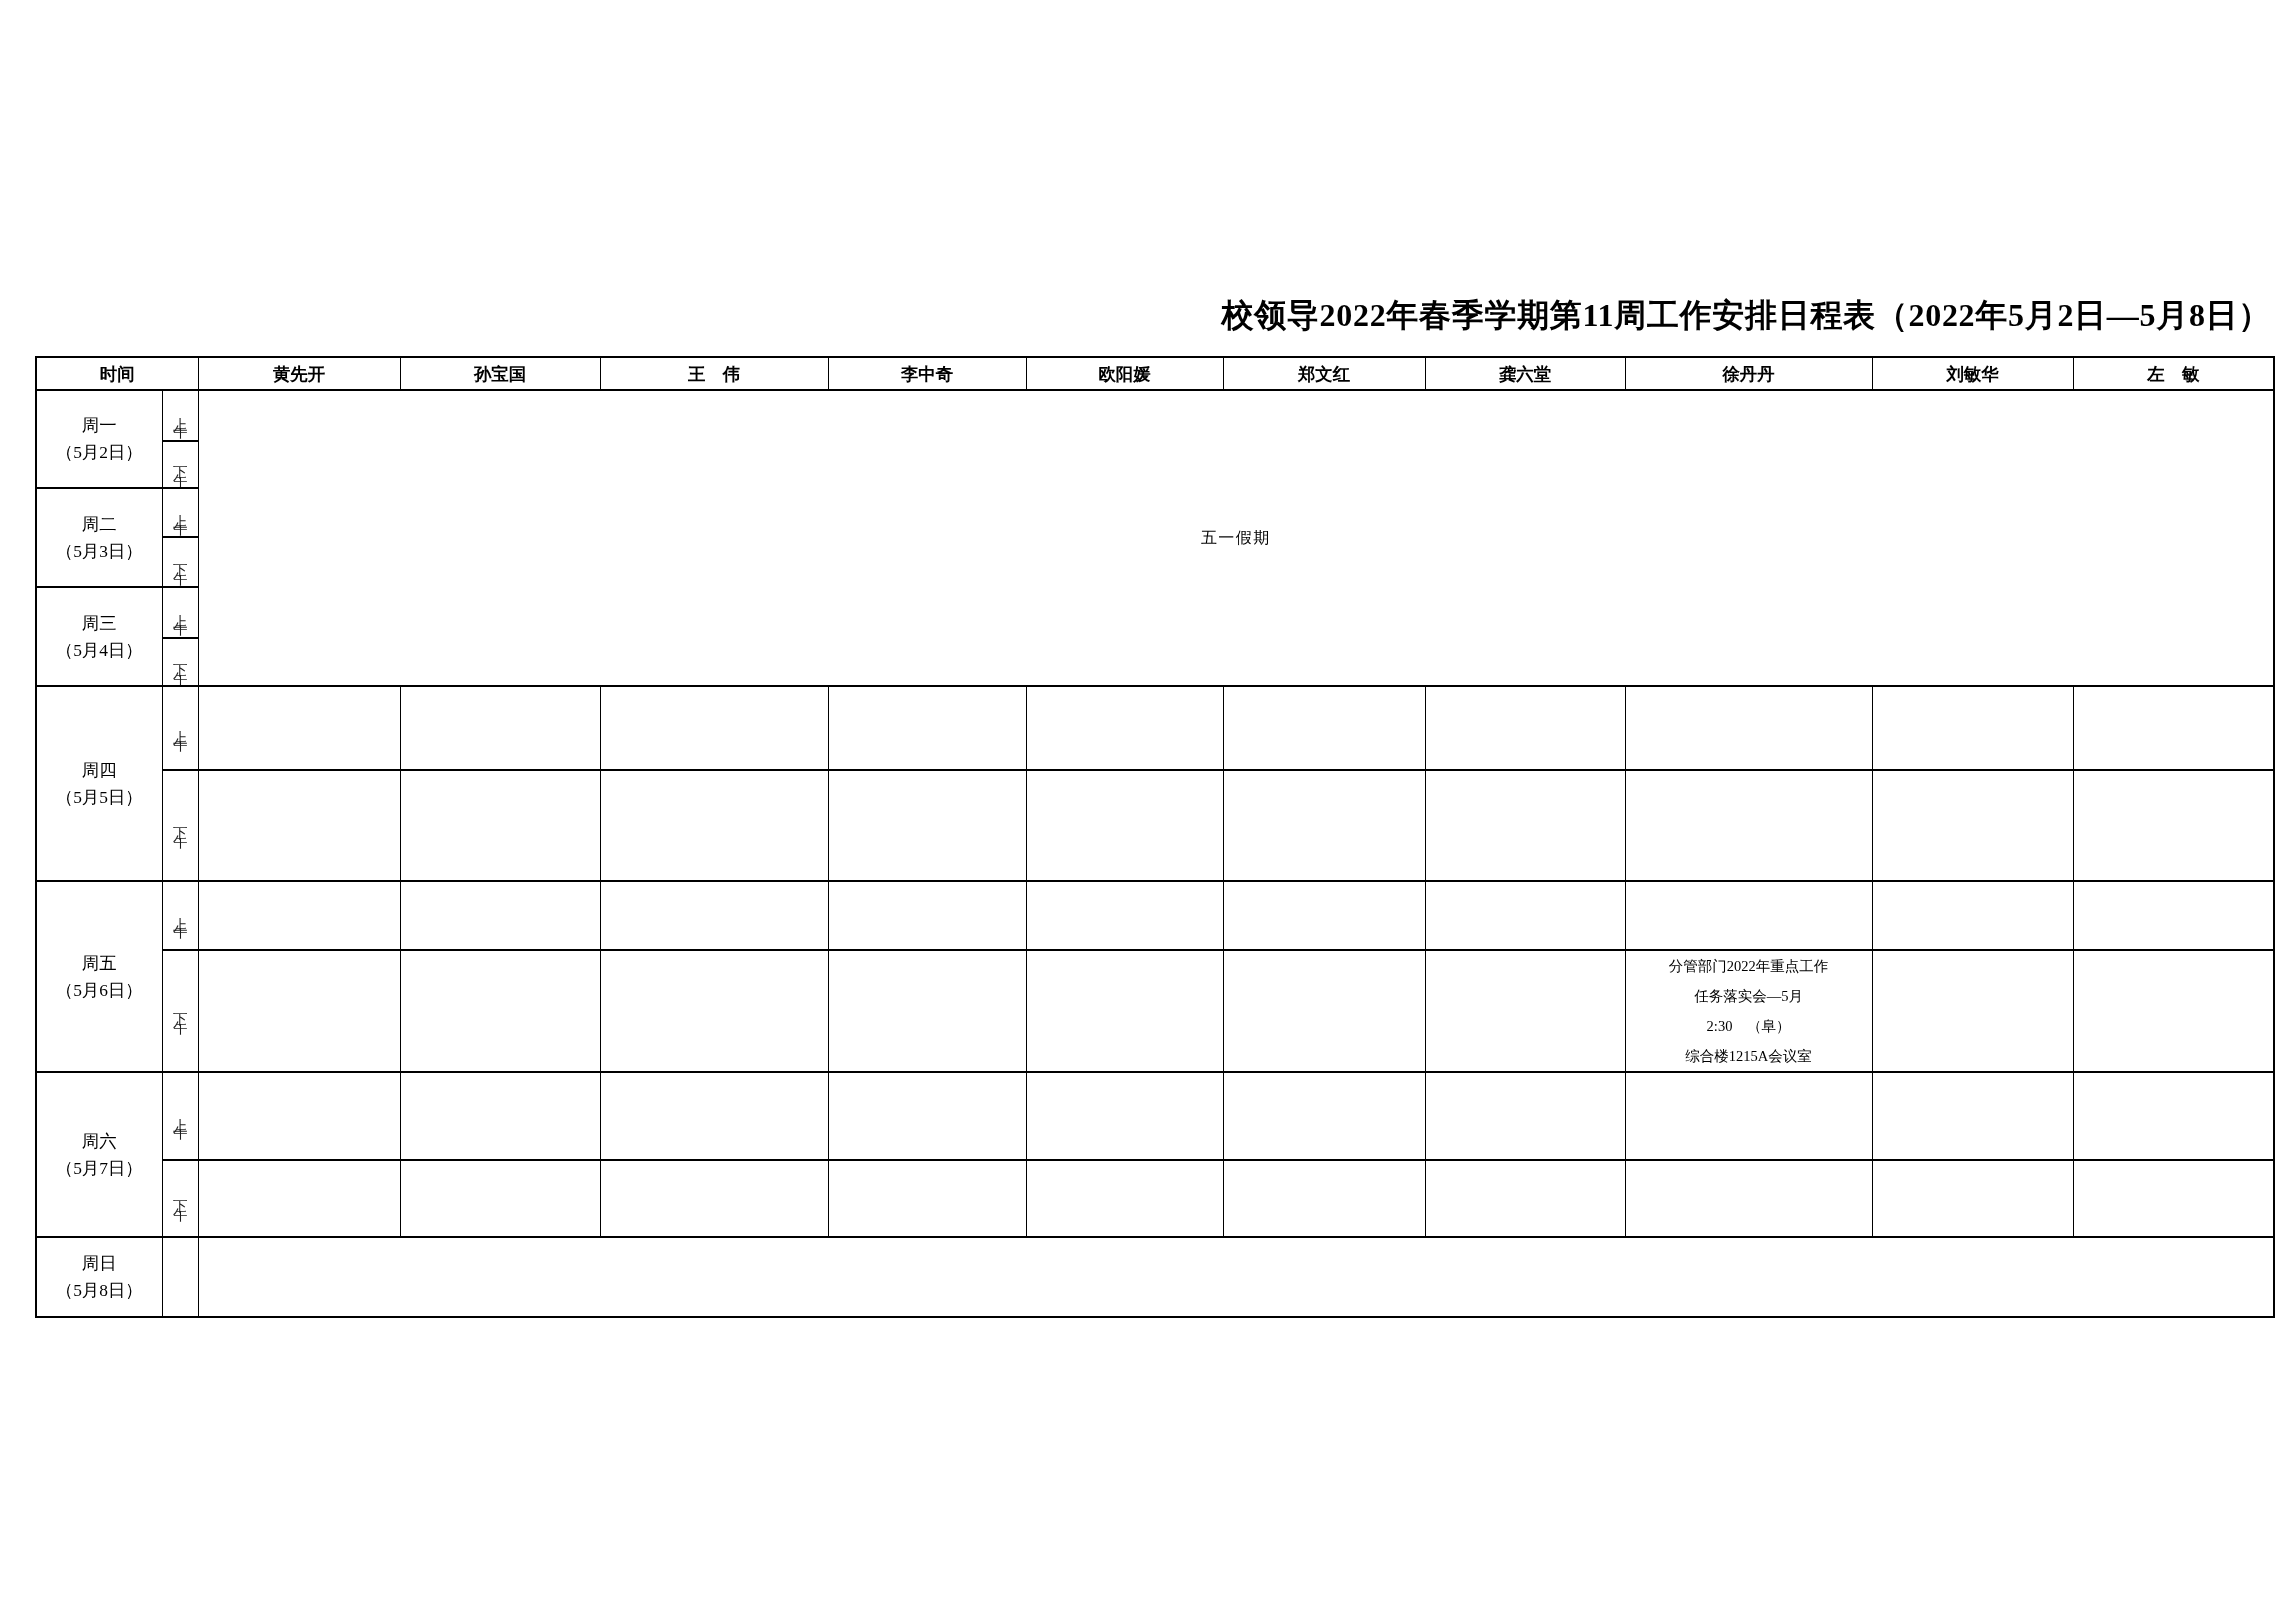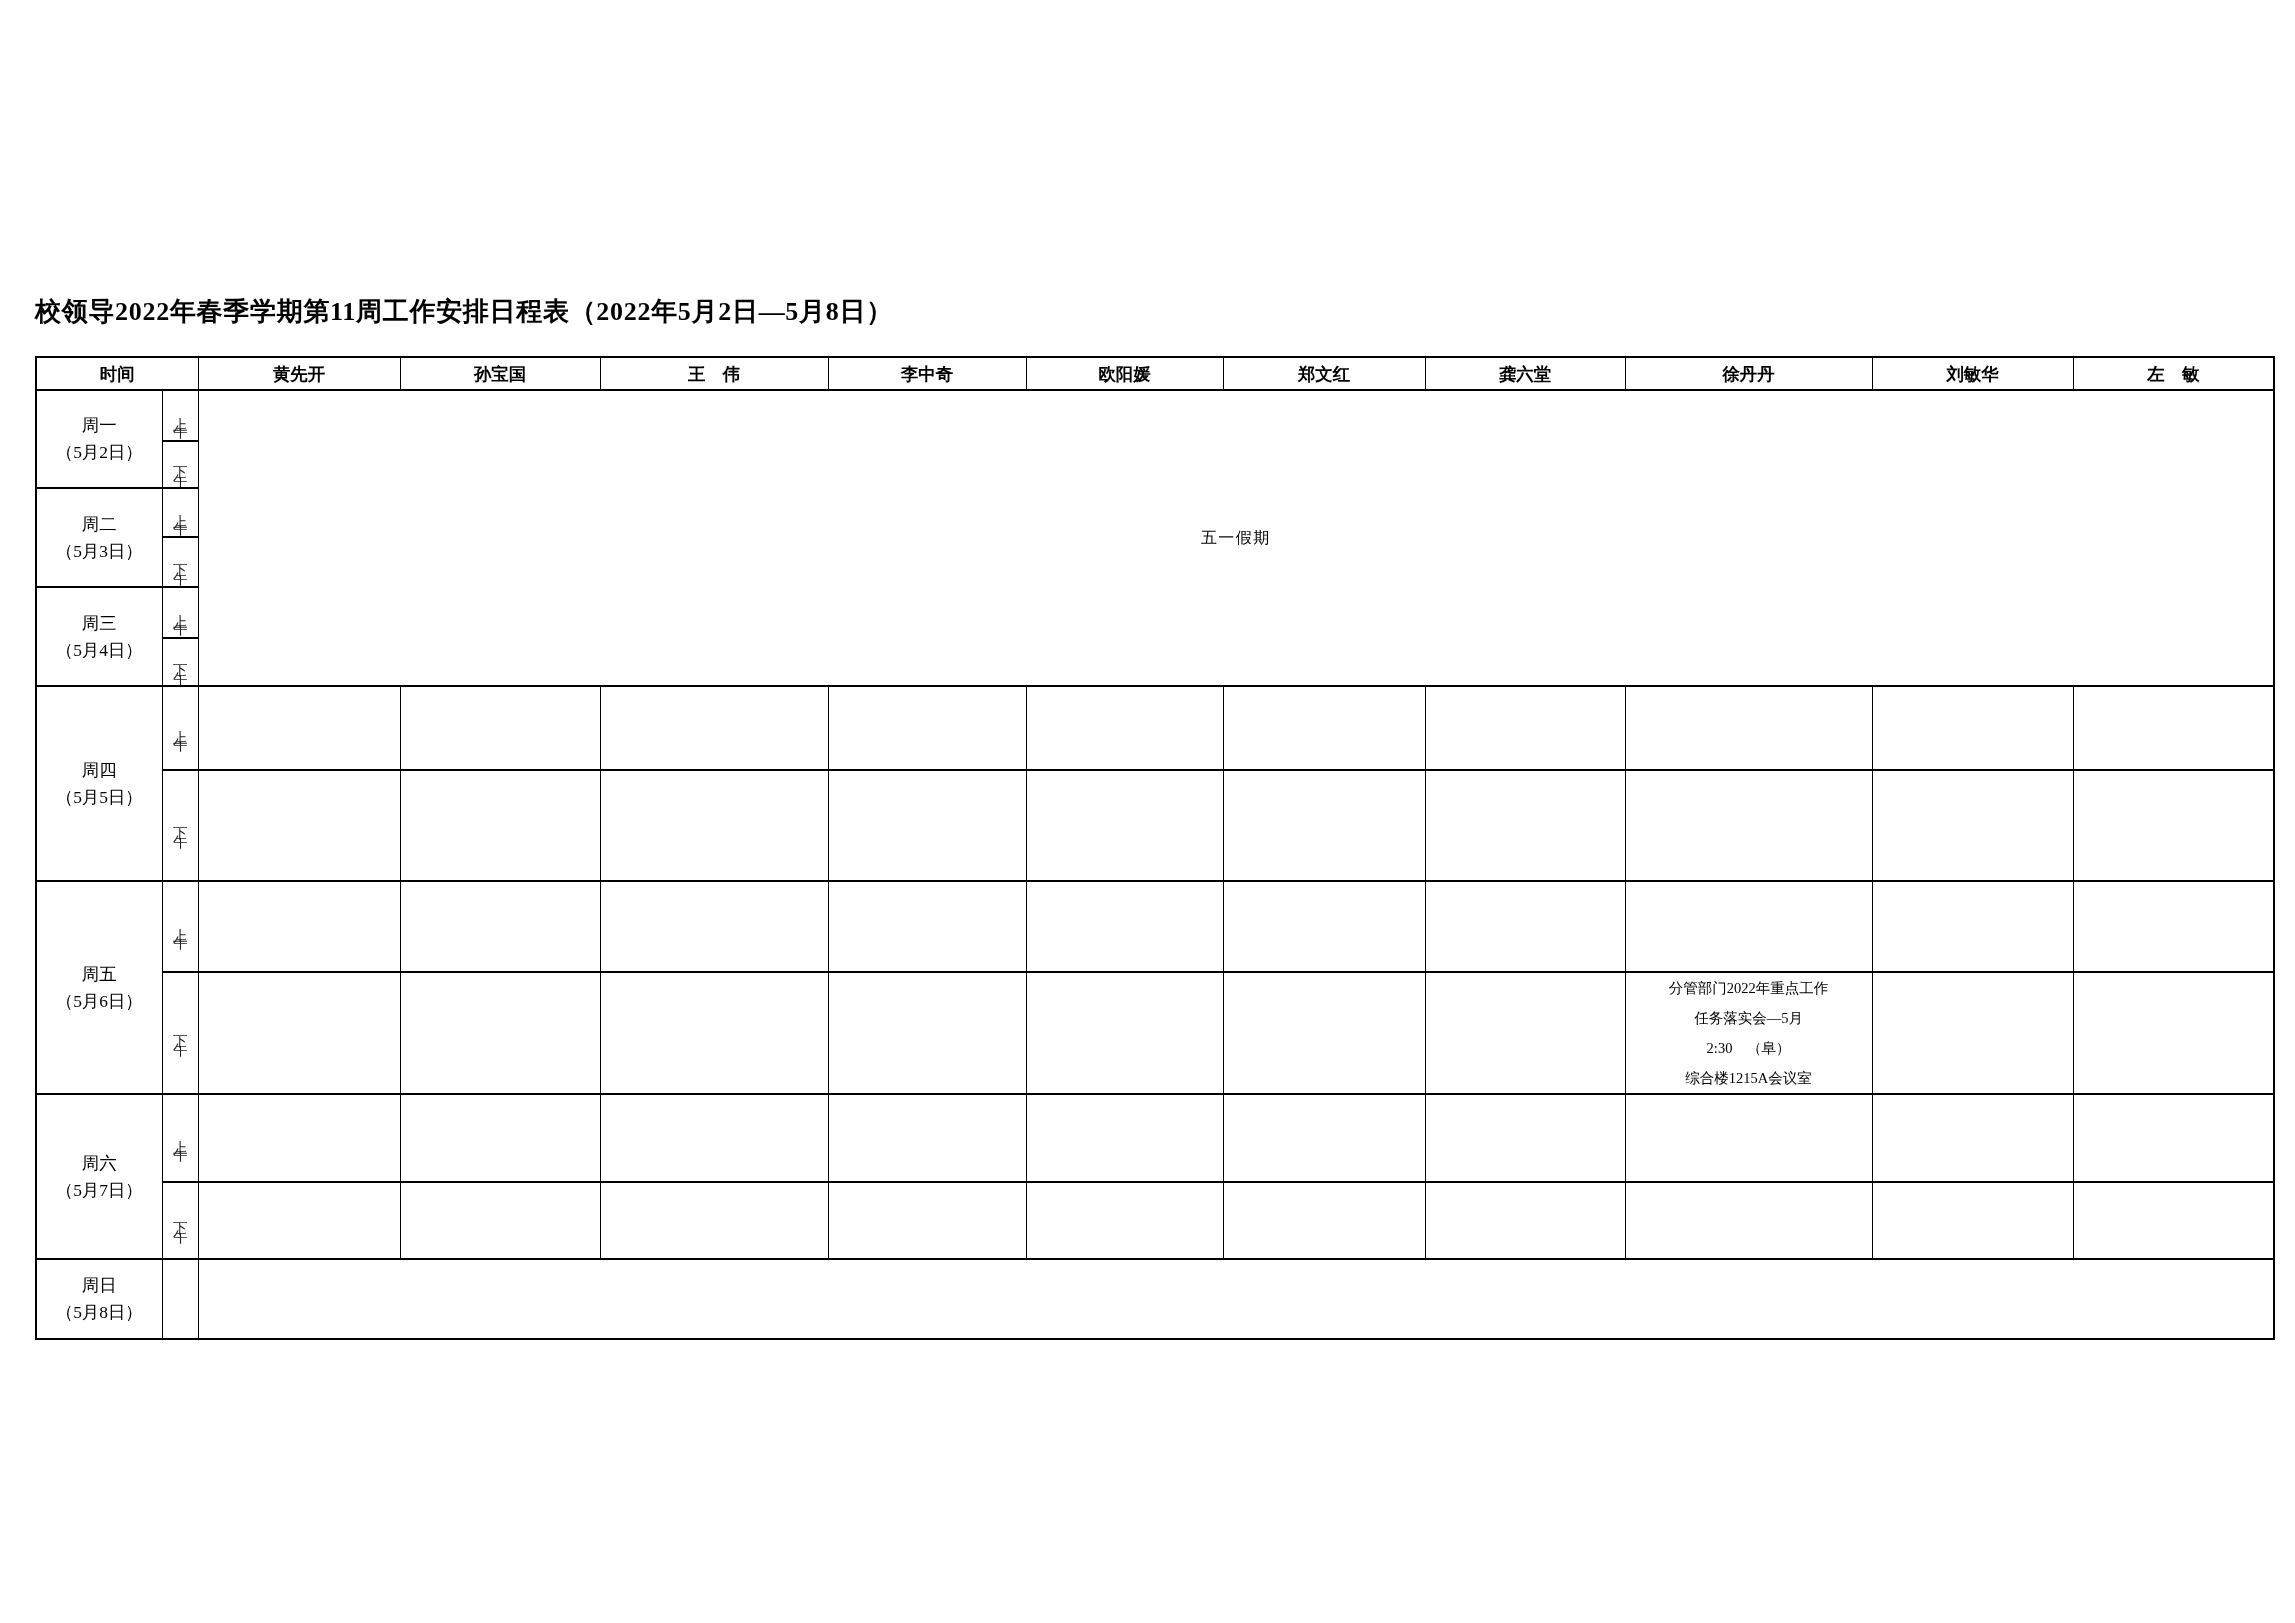--- a/index.html
+++ b/index.html
@@ -6,22 +6,22 @@
   .page{
     position:relative;
     width:2295px;height:1623px;
     background:#ffffff;
     font-family:"Liberation Serif", serif;
     color:#000;
   }
   .title{
     position:absolute;
     top:294px;left:35px;width:2236px;
-    text-align:left;
-    font-size:26px;
+    text-align:right;
+    font-size:32px;
     font-weight:bold;
     letter-spacing:0.7px;
     white-space:nowrap;
   }
   table.schedule{
     position:absolute;
     top:356px;left:35px;
     width:2236px;
     table-layout:fixed;
     border-collapse:collapse;
@@ -168,21 +168,21 @@
         <td class="empty"></td>
         <td class="empty"></td>
         <td class="empty"></td>
         <td class="empty"></td>
         <td class="empty"></td>
         <td class="empty"></td>
         <td class="empty"></td>
         <td class="empty"></td>
       </tr>
 
-      <tr style="height:91px">
+      <tr style="height:69px">
         <td class="day" rowspan="2">
           <div>周五</div>
           <div>（5月6日）</div>
         </td>
         <td class="ampm"><span class="v">上午</span></td>
         <td class="empty"></td>
         <td class="empty"></td>
         <td class="empty"></td>
         <td class="empty"></td>
         <td class="empty"></td>

